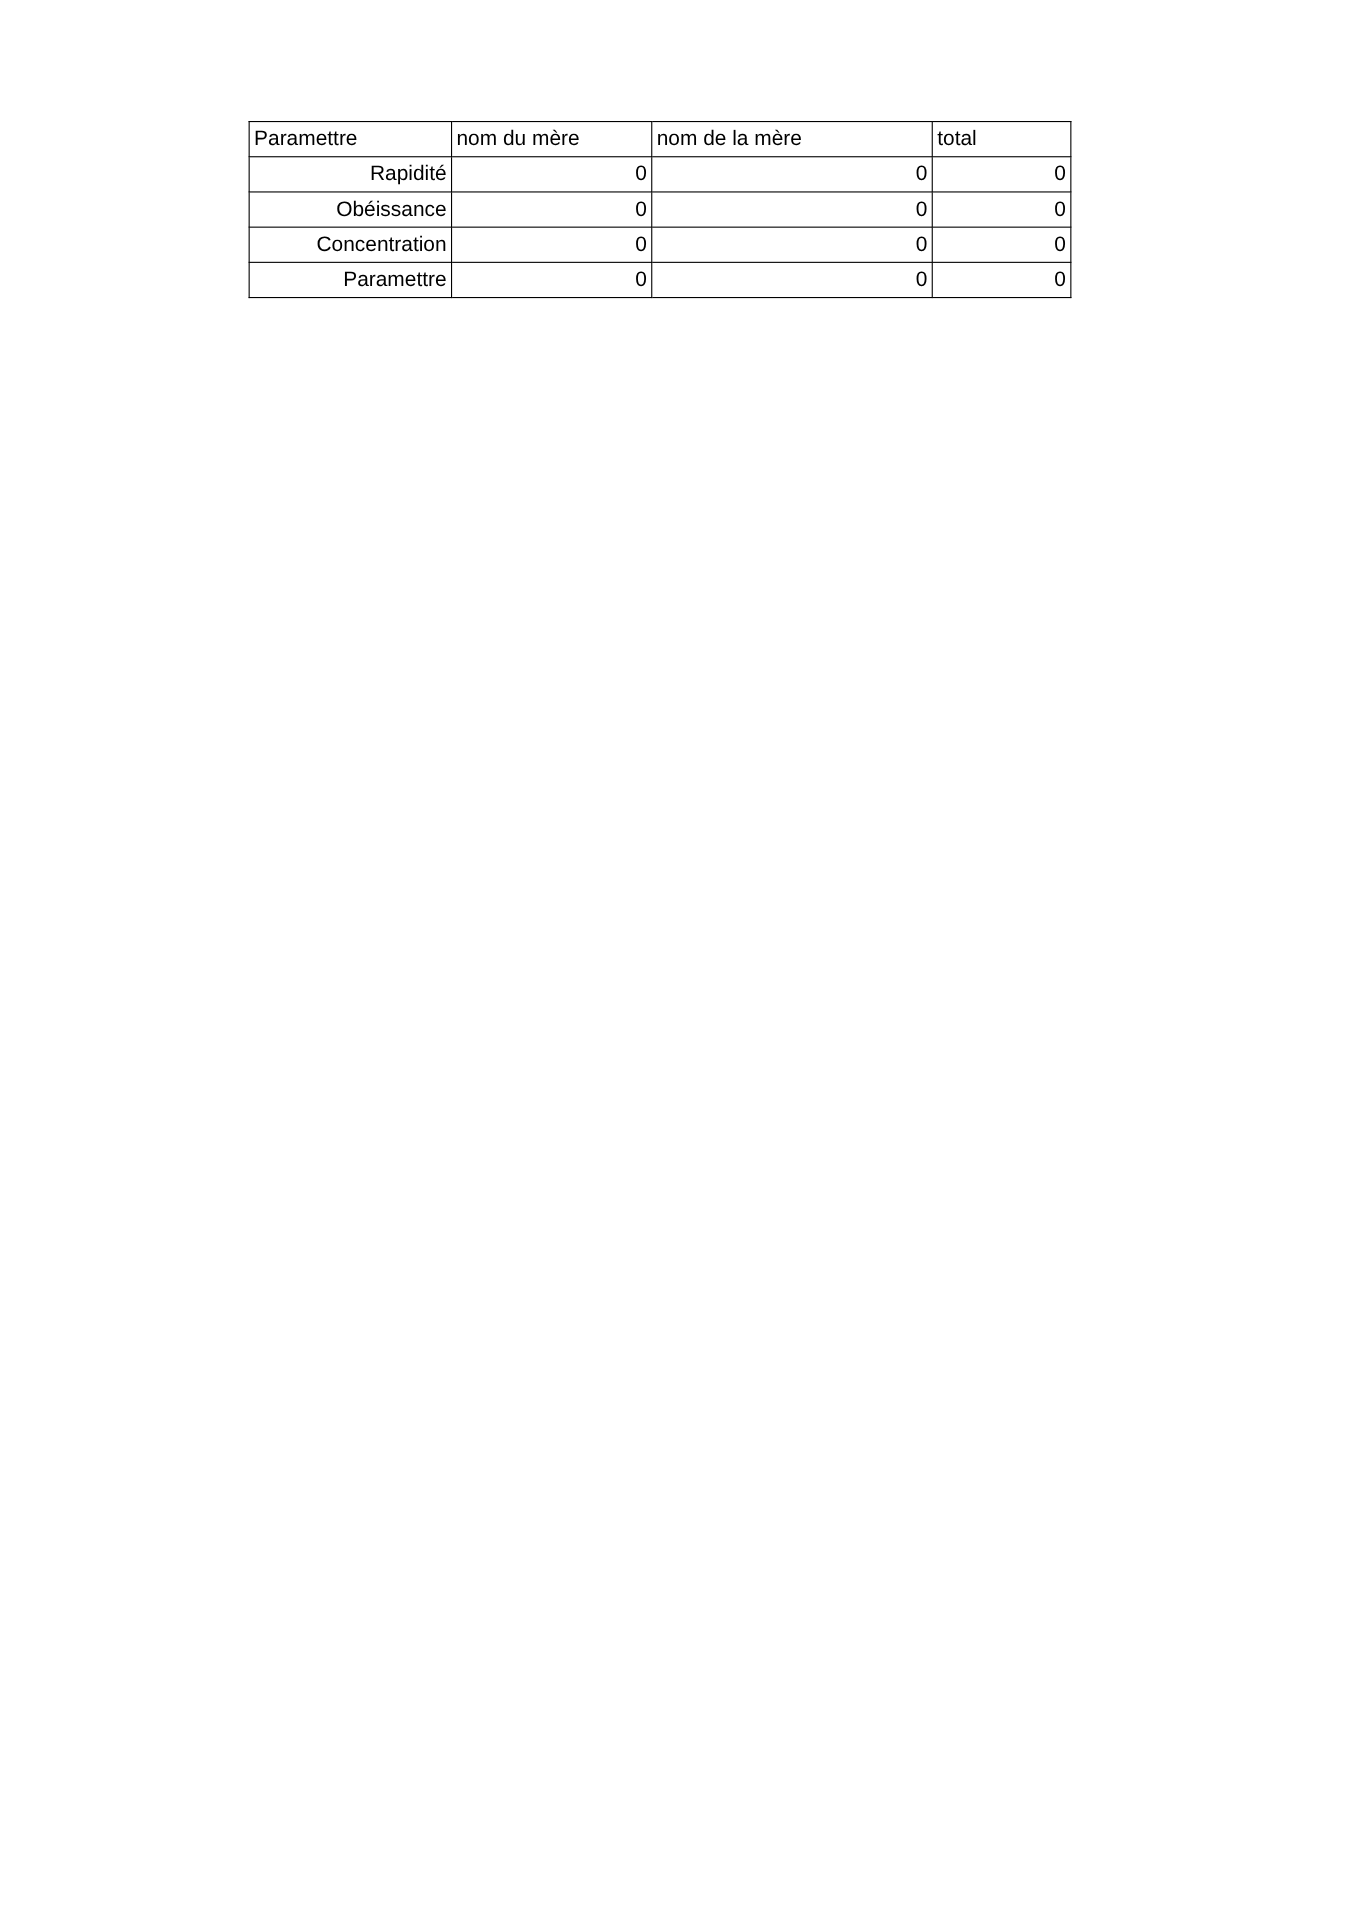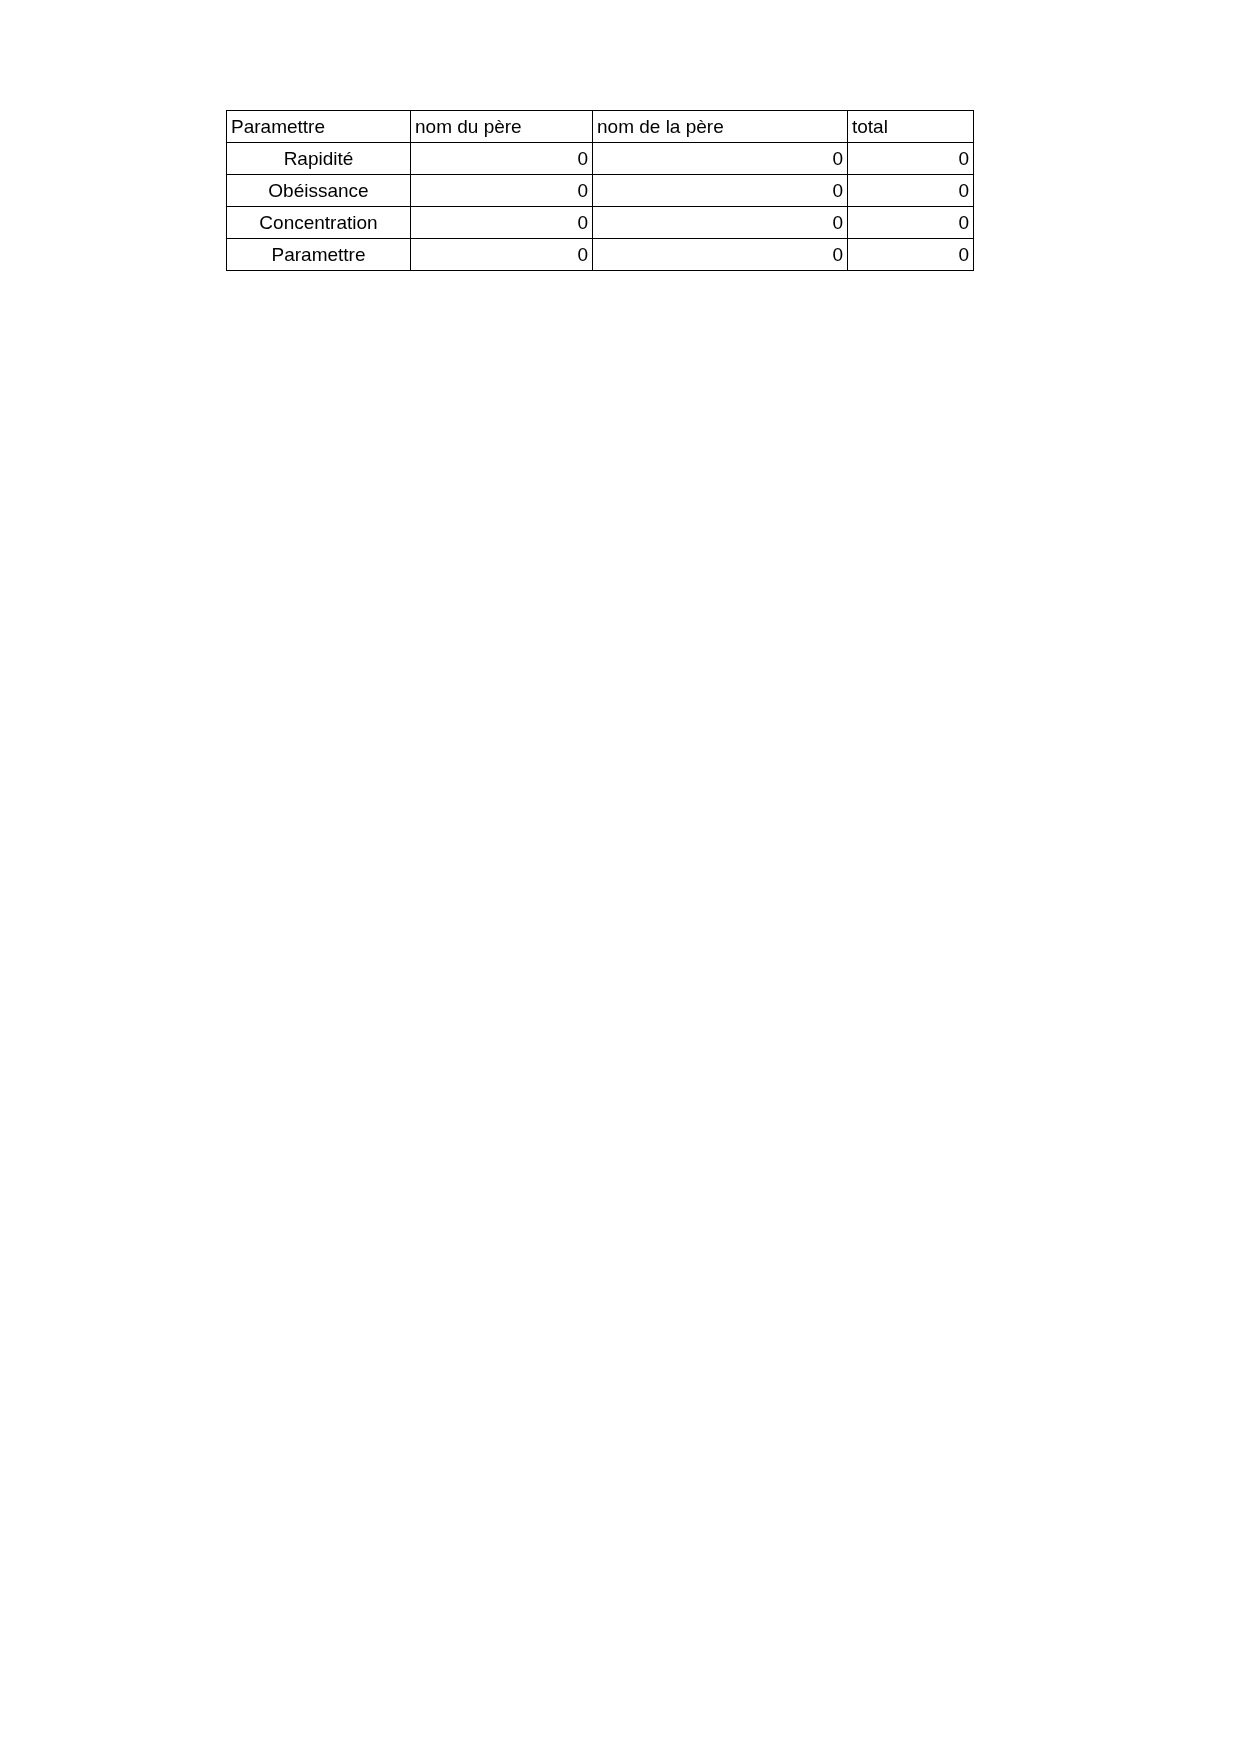--- a/index.html
+++ b/index.html
@@ -38,41 +38,41 @@
     padding: 0 4px;
     vertical-align: middle;
     white-space: nowrap;
     overflow: hidden;
   }
   col.c-param { width: 184px; }
   col.c-pere  { width: 182px; }
   col.c-mere  { width: 255px; }
   col.c-total { width: 126px; }
 
-  .cell-text { text-align: center; }
+  .cell-text { text-align: right; }
   .cell-num  { text-align: right; padding-right: 3px; }
   .header-row td { text-align: left; }
 </style>
 </head>
 <body>
 
 <div class="page">
 
   <table class="sheet-table">
     <colgroup>
       <col class="c-param">
       <col class="c-pere">
       <col class="c-mere">
       <col class="c-total">
     </colgroup>
     <tbody>
       <tr class="header-row">
         <td class="cell-text">Paramettre</td>
-        <td class="cell-text">nom du père</td>
-        <td class="cell-text">nom de la père</td>
+        <td class="cell-text">nom du mère</td>
+        <td class="cell-text">nom de la mère</td>
         <td class="cell-text">total</td>
       </tr>
 
       <tr>
         <td class="cell-text">Rapidité</td>
         <td class="cell-num">0</td>
         <td class="cell-num">0</td>
         <td class="cell-num">0</td>
       </tr>
 

